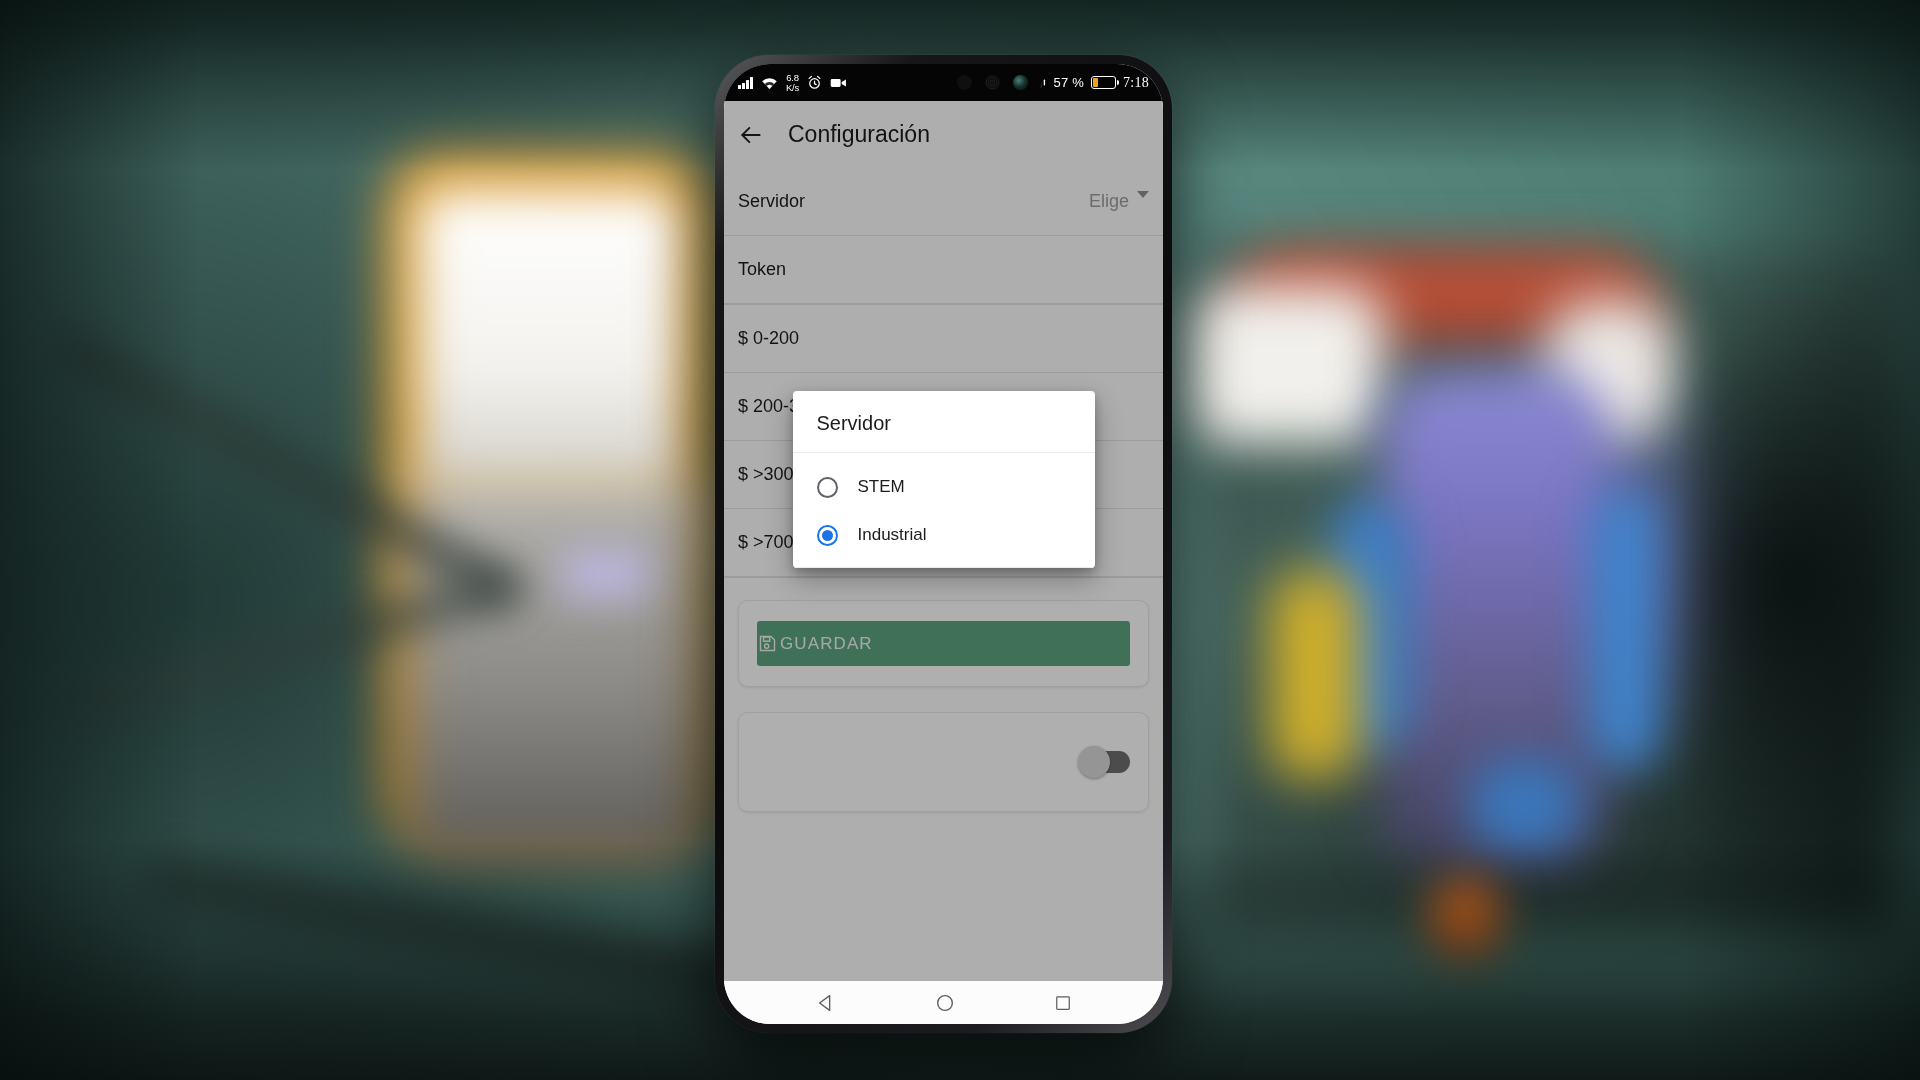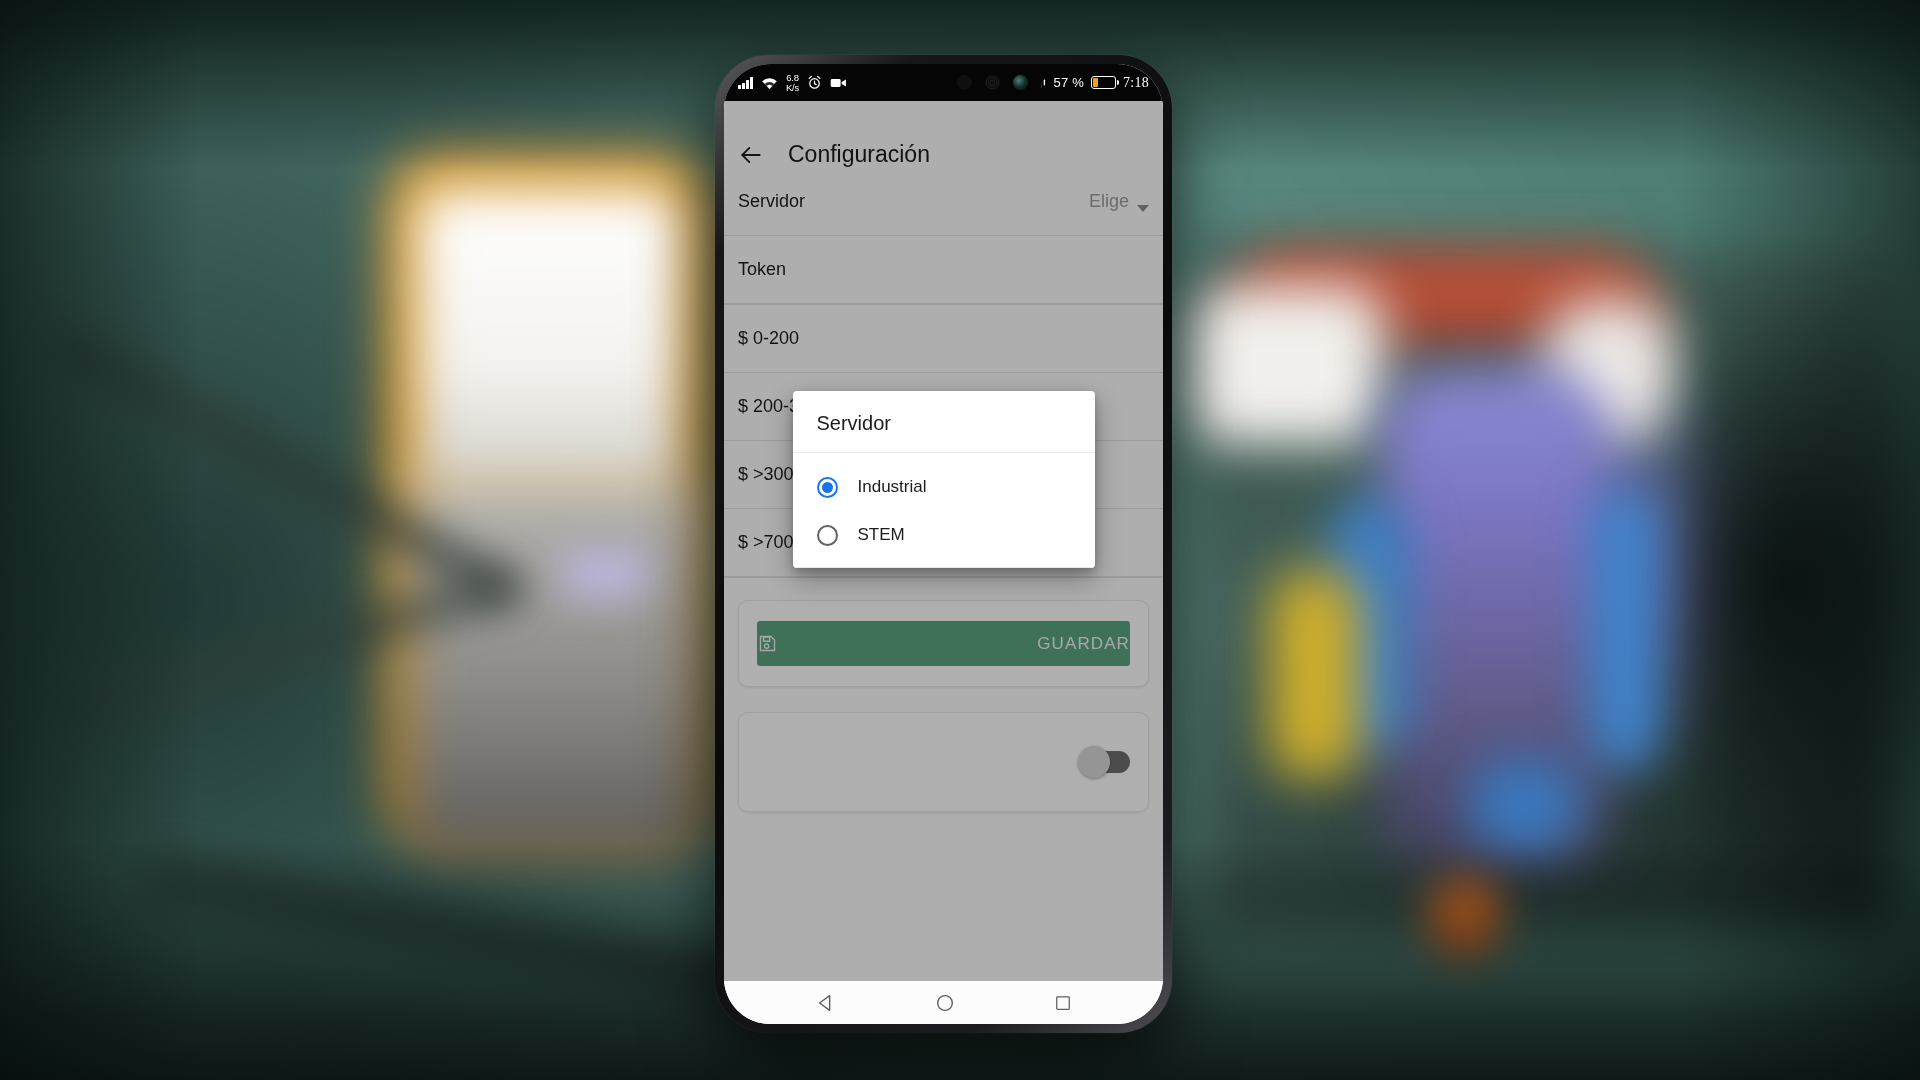--- a/index.html
+++ b/index.html
@@ -202,57 +202,57 @@
   #screen {
     position: absolute; top: 0; left: 0; right: 0; bottom: 0;
     background: #fafafa; display: flex; flex-direction: column;
   }
   #app-scroll {
     position: absolute; top: 37px; left: 0; right: 0; bottom: 43px;
     background: #fafafa;
     overflow: hidden;
   }
   #appbar {
-    height: 67px; display: flex; align-items: flex-end;
+    height: 67px; display: flex; align-items: center;
     padding: 0 14px; gap: 24px;
     background: #fafafa;
   }
   #back-arrow { width: 26px; height: 26px; color:#1f1f1f; flex: 0 0 auto; cursor: pointer; }
   #appbar-title { font-size: 23px; color: #1a1a1a; font-weight: 400; }
 
   .divider { height: 1px; background: #e0e0e0; }
   #list { background:#fafafa; }
   .row {
     height: 67px; display: flex; align-items: center; justify-content: space-between;
     padding: 0 14px; background: #fafafa;
   }
   .row-label { font-size: 18px; color: #1c1c1c; }
   .row-value {
-    display:flex; align-items:flex-end; gap: 8px;
+    display:flex; align-items:flex-start; gap: 8px;
     font-size: 18px; color: #9b9b9b;
   }
   .caret {
     width: 0; height: 0;
     border-left: 6px solid transparent; border-right: 6px solid transparent;
     border-top: 7px solid #8d8d8d;
   }
 
   
   #save-card {
     margin: 22px 14px 0 14px;
     background: #fbfbfb;
     border: 1px solid #e6e6e6;
     border-radius: 10px;
     padding: 20px 18px;
     box-shadow: 0 1px 3px rgba(0,0,0,0.10);
   }
   #save-btn {
     height: 45px; border-radius: 3px;
     background: #5aa37f;
-    display: flex; align-items: center; justify-content: space-between; gap: 2px;
+    display: flex; align-items: center; justify-content: flex-start; gap: 2px;
     color: #f0f0f0; font-size: 17px; letter-spacing: 1.1px; font-weight: 500;
     cursor: pointer; border: none; width: 100%;
   }
   #save-icon { width: 21px; height: 21px; display:block; }
 
   
   #toggle-card {
     margin: 25px 14px 0 14px;
     background: #fbfbfb;
     border: 1px solid #e6e6e6;
@@ -439,26 +439,26 @@
         </div>
       </div>
 
       <div id="scrim"></div>
 
       <div id="dialog">
         <div id="dialog-title">Servidor</div>
         <div id="dialog-sep-top"></div>
         <div id="dialog-options">
           <div class="opt">
+            <span class="radio"></span>
+            <span class="opt-label">STEM</span>
+          </div>
+          <div class="opt">
             <span class="radio checked"></span>
             <span class="opt-label">Industrial</span>
-          </div>
-          <div class="opt">
-            <span class="radio"></span>
-            <span class="opt-label">STEM</span>
           </div>
         </div>
         <div id="dialog-sep-bot"></div>
       </div>
     </div>
 
     <div id="statusbar">
       <div id="sb-left">
         <span class="bars">
             <i></i>

